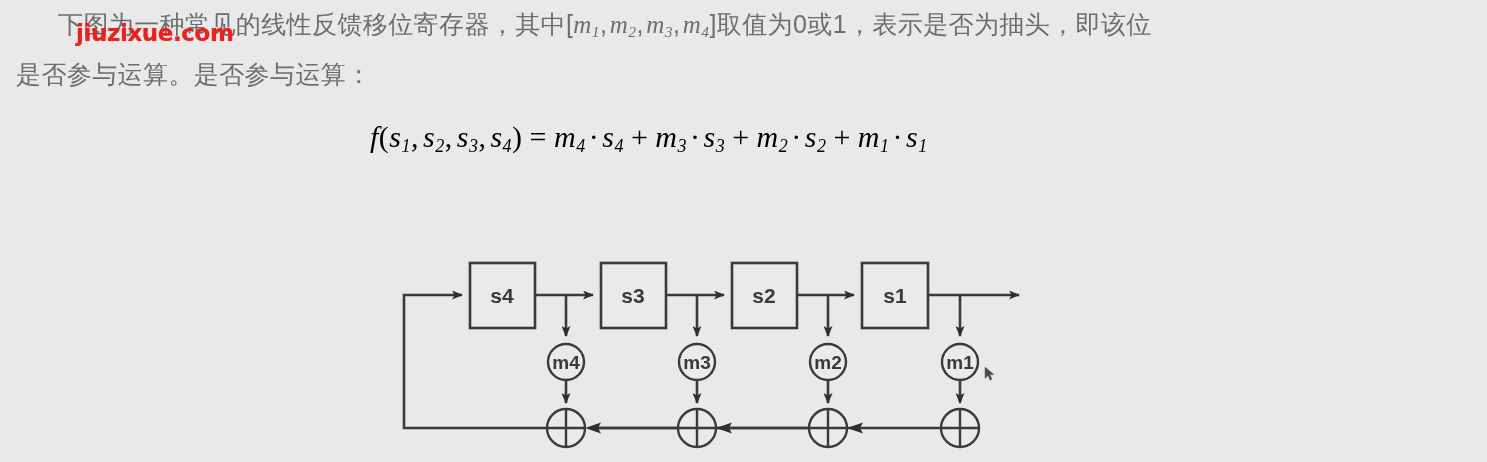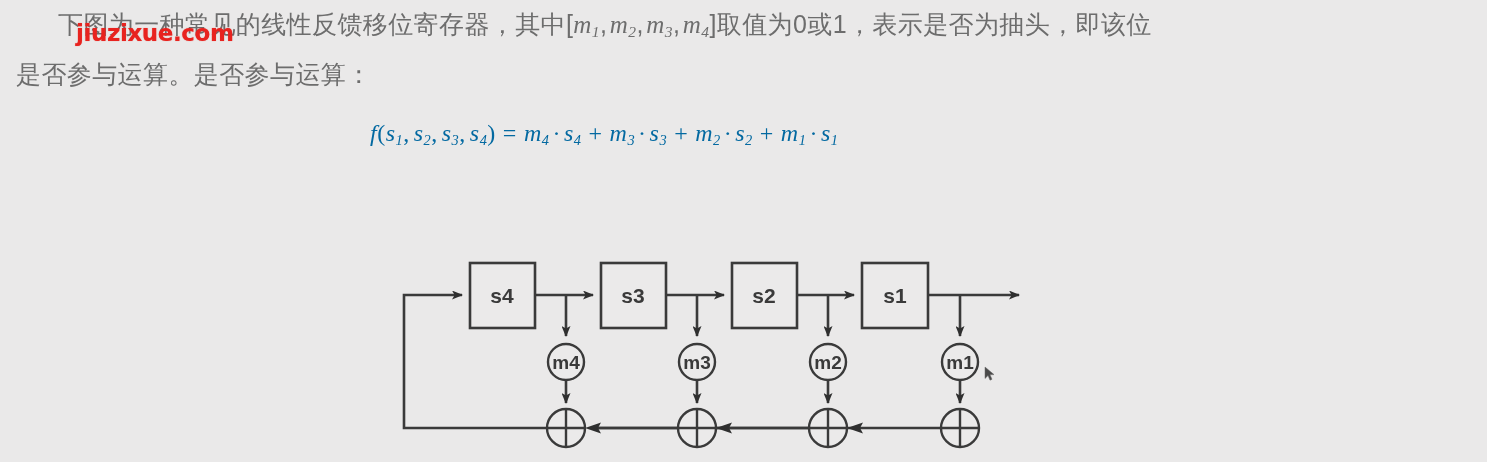--- a/index.html
+++ b/index.html
@@ -64,22 +64,22 @@
     text-shadow: 0 0 1px rgba(232,35,31,0.55);
   }
 
   
   .formula {
     position: absolute;
     left: 370px;
     top: 120px;
     font-family: "Liberation Serif", serif;
     font-style: italic;
-    font-size: 24px;
-    color: #0369a1;
+    font-size: 30px;
+    color: #000000;
     white-space: nowrap;
     letter-spacing: 0.5px;
   }
   .formula sub {
     font-size: 0.60em;
     vertical-align: -0.30em;
     font-style: italic;
   }
   .op {
     font-style: normal;

